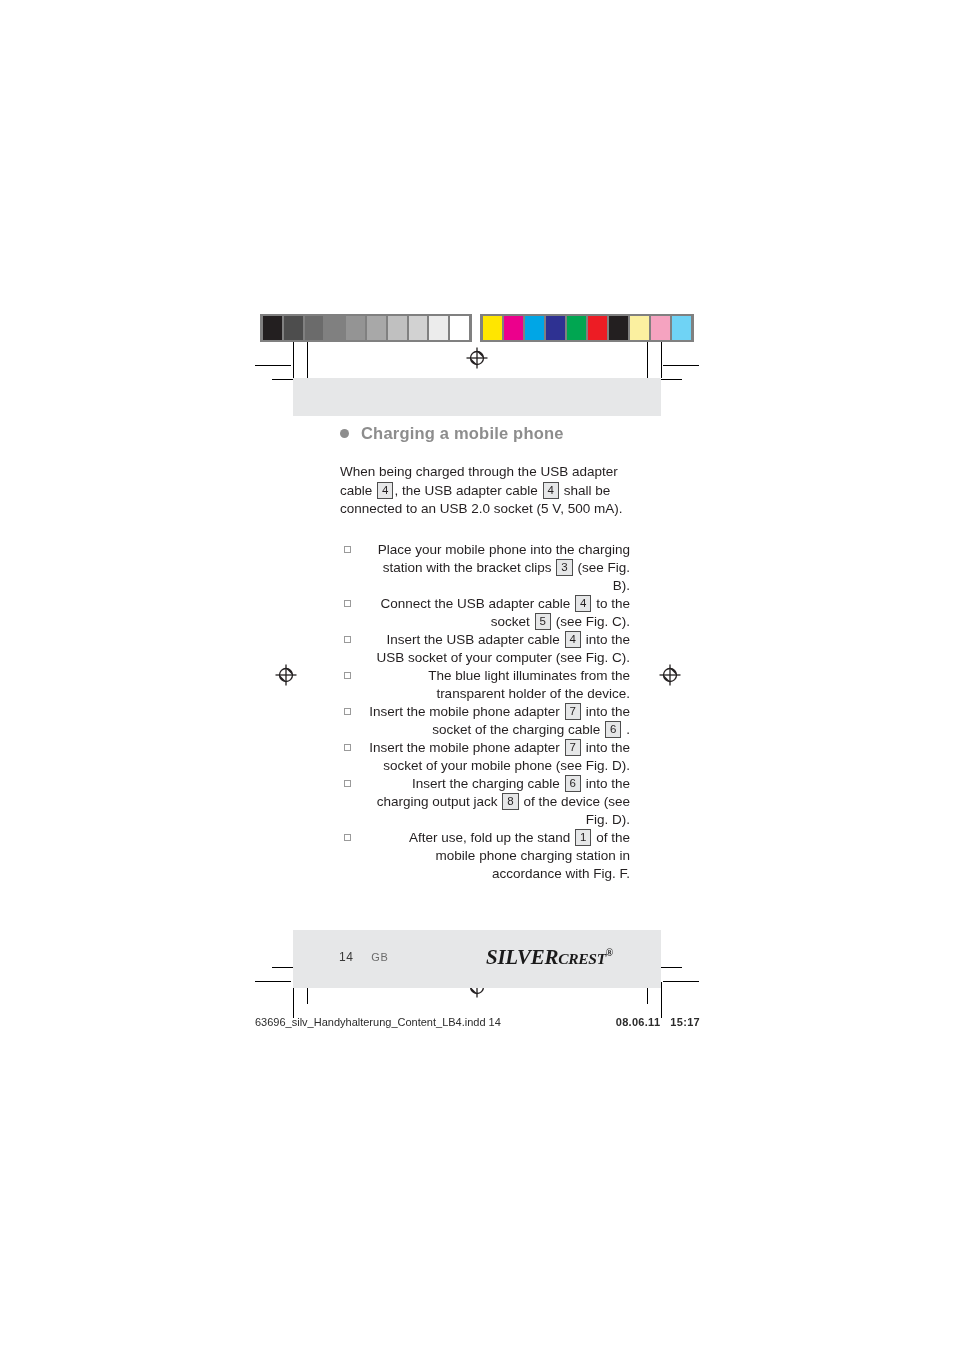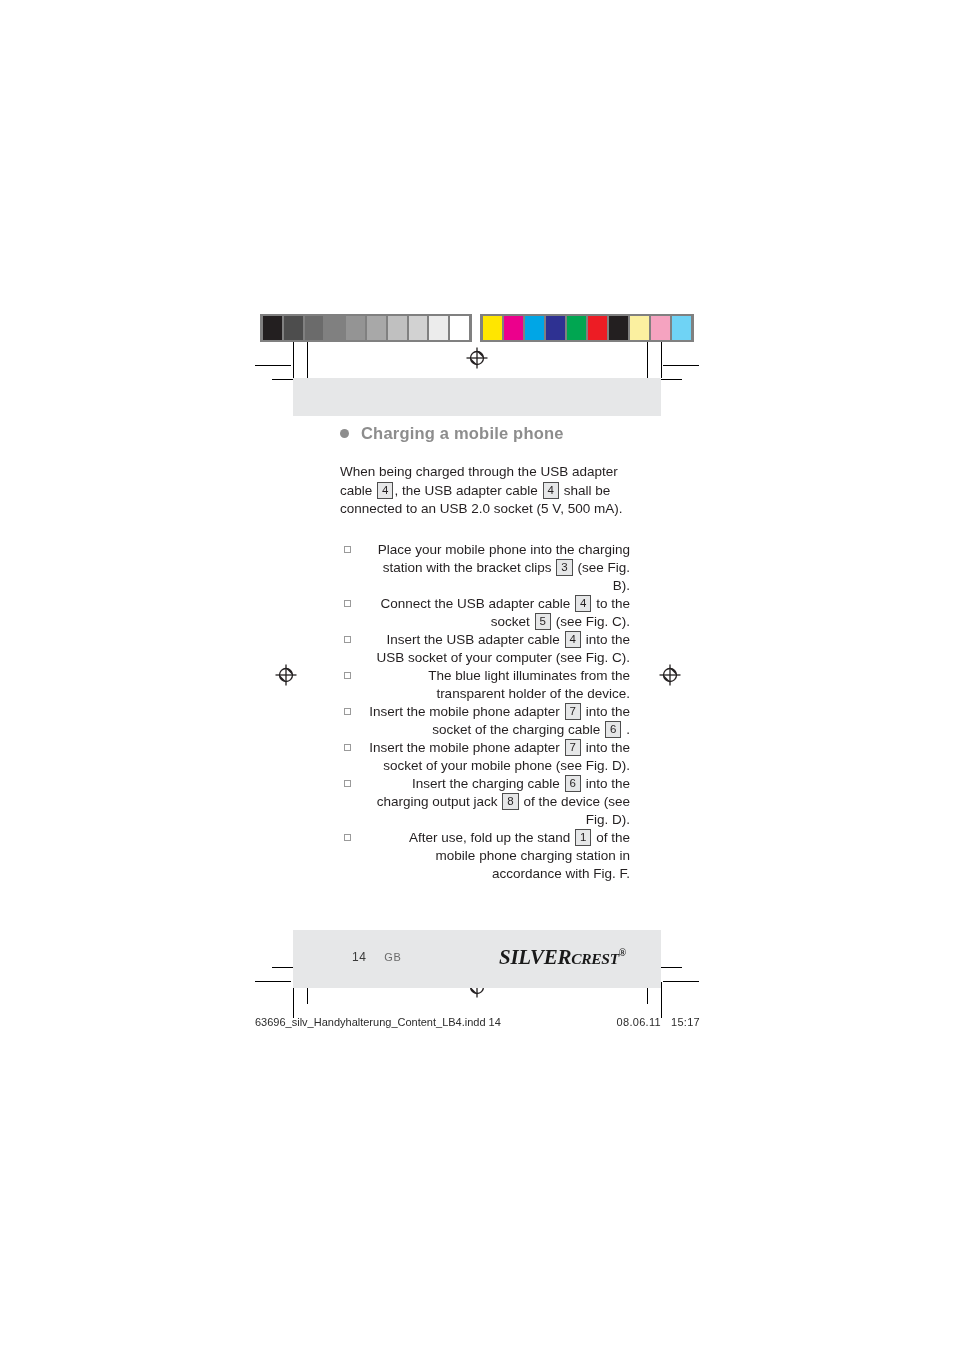--- a/index.html
+++ b/index.html
@@ -148,21 +148,20 @@
 
   
   #footer-row {
     position: absolute;
     left: 293px;
     top: 940px;
     width: 368px;
     height: 34px;
     display: flex;
     align-items: center;
-    padding-left: 13px;
   }
   #page-number {
     font-size: 12px;
     color: #3a3a3a;
     margin-left: 46px;
     letter-spacing: 0.5px;
   }
   #locale-code {
     font-size: 11px;
     color: #6b6b6b;
@@ -195,21 +194,21 @@
     left: 255px;
     top: 1016px;
     width: 445px;
     display: flex;
     justify-content: space-between;
     font-size: 11px;
     color: #2b2b2b;
     font-family: "Liberation Sans", sans-serif;
   }
   #slug-file { white-space: nowrap; }
-  #slug-date { white-space: nowrap; letter-spacing: 0.3px; }
+  #slug-date { white-space: nowrap; letter-spacing: 0.3px; font-weight: bold; }
   #slug-date .gap { display: inline-block; width: 10px; }
 </style>
 </head>
 <body>
 
 <div class="colorbar" id="gray-bar">
     <div class="sw" style="background: rgb(35, 31, 32);"></div>
     <div class="sw" style="background: rgb(77, 77, 77);"></div>
     <div class="sw" style="background: rgb(107, 107, 107);"></div>
     <div class="sw" style="background: rgb(128, 128, 128);"></div>

